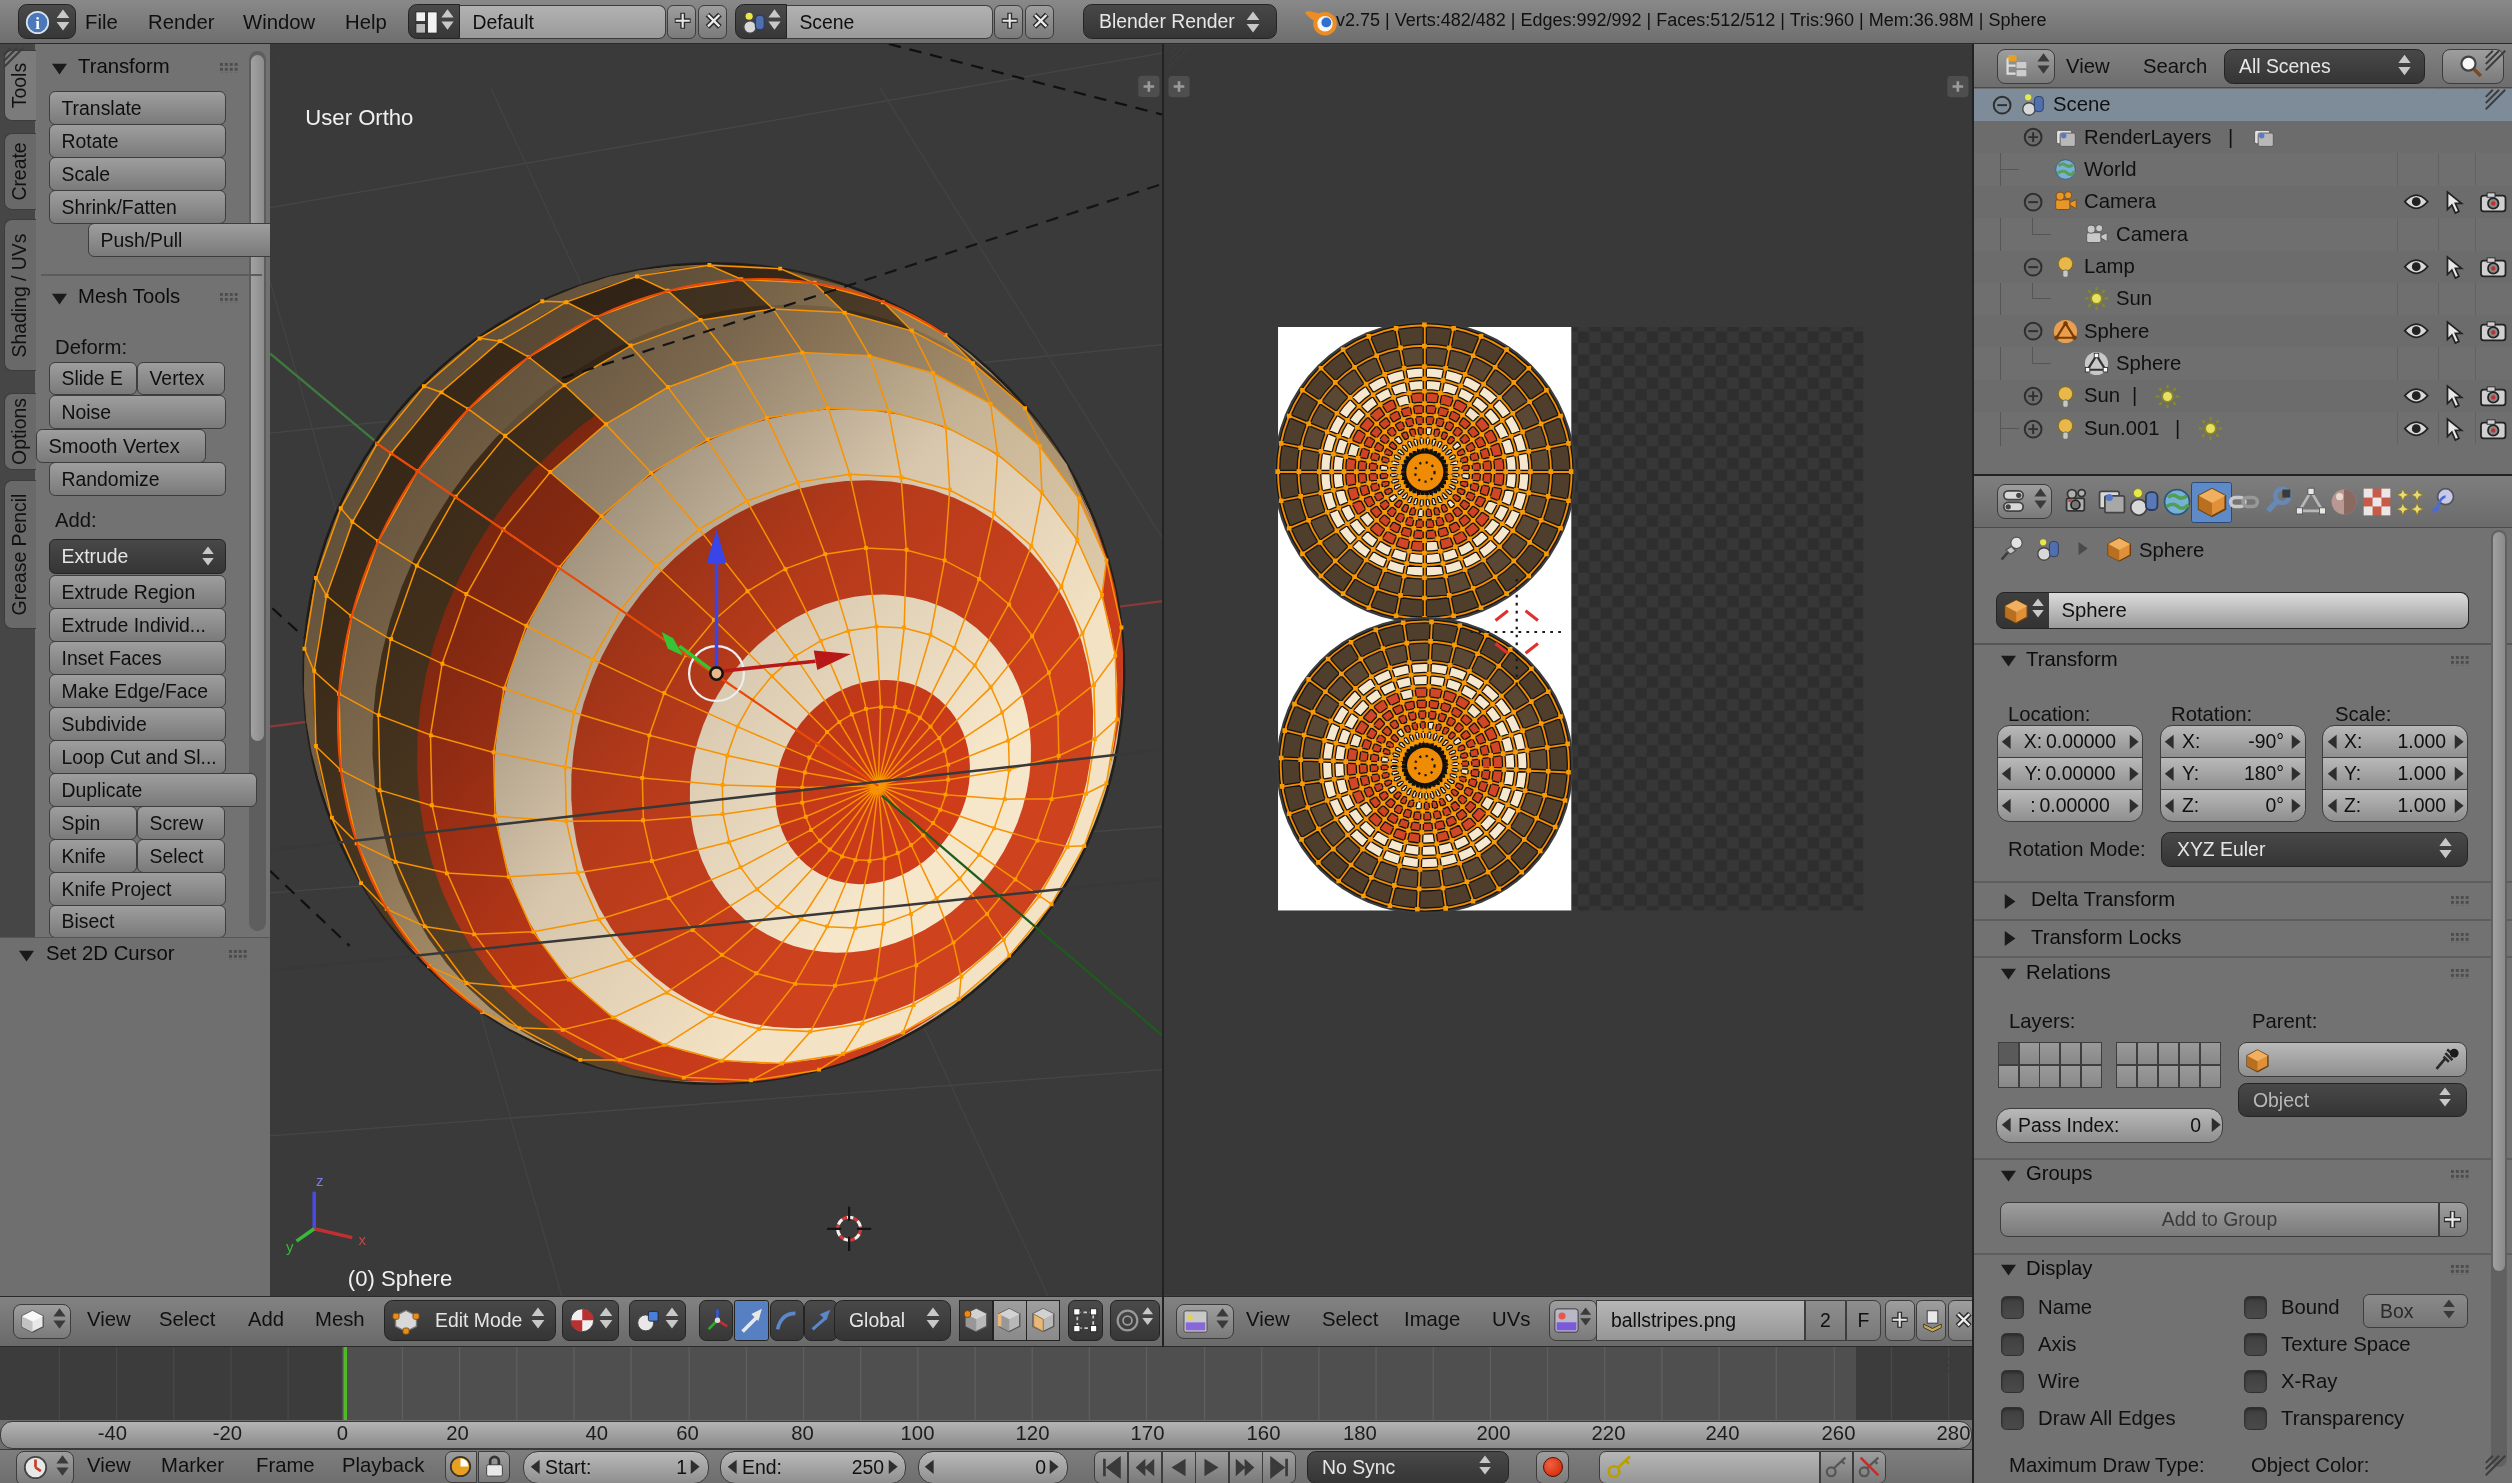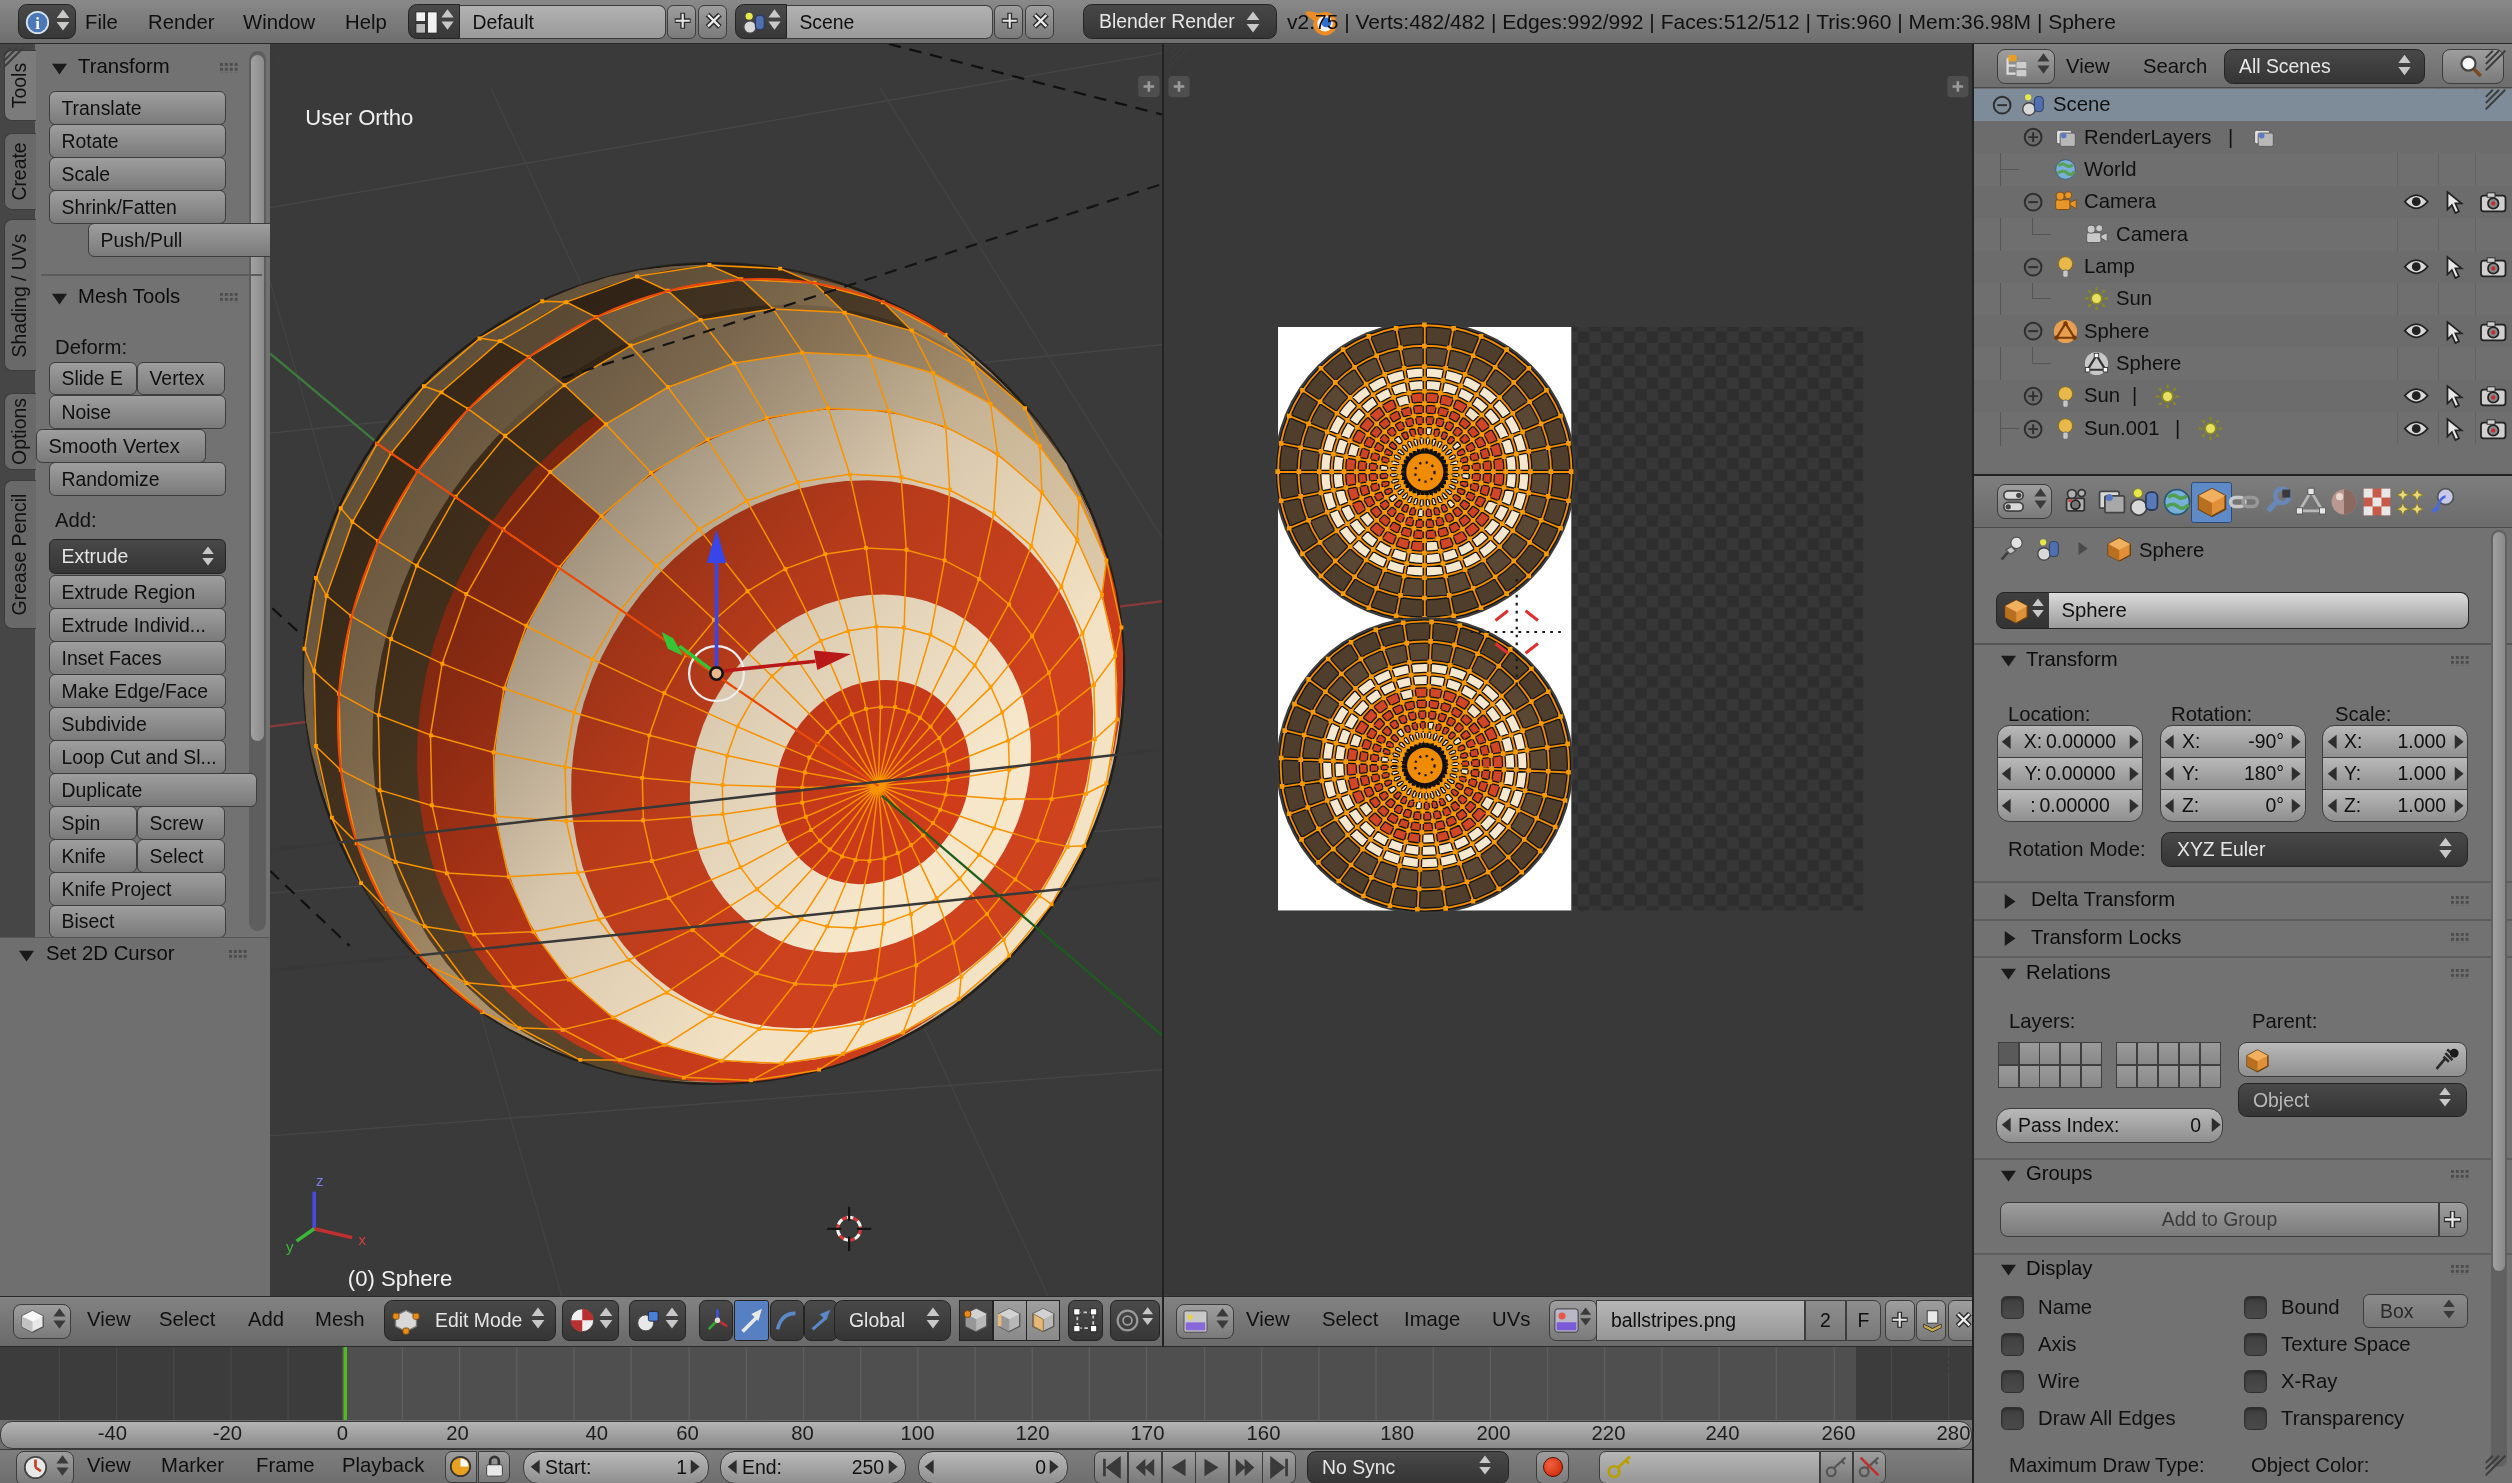--- a/index.html
+++ b/index.html
@@ -81,21 +81,21 @@
 <svg class="ab" style="left:1245px;top:9.7px" width="16" height="24" viewBox="0 0 22 34">
     <path d="M11 2 L20 14 L2 14 Z" fill="#c8c8c8"></path>
     <path d="M11 32 L20 20 L2 20 Z" fill="#c8c8c8"></path>
   </svg>
 <svg class="ab" style="left:1304px;top:6.2px" width="35" height="32" viewBox="0 0 40 36">
     <circle cx="24" cy="20" r="13.5" fill="#ec8c22"></circle>
     <path d="M1 7 Q4 5 8 6 L22 9 L13 17 Q6 14 1 7 Z" fill="#ec8c22"></path>
     <circle cx="24" cy="20" r="8.8" fill="#f4f4f4"></circle>
     <circle cx="25.5" cy="18.5" r="5.6" fill="#2f6fd0"></circle>
   </svg>
-<div class="mtxt" style="left:1287px;top:9.7px;font-size:21px">v2.75 | Verts:482/482 | Edges:992/992 | Faces:512/512 | Tris:960 | Mem:36.98M | Sphere</div>
+<div class="mtxt" style="left:1336px;top:9.7px;font-size:18px">v2.75 | Verts:482/482 | Edges:992/992 | Faces:512/512 | Tris:960 | Mem:36.98M | Sphere</div>
 <div class="ab" style="left:0px;top:44px;width:270px;height:1252px;background:#727272"></div>
 <div class="ab" style="left:0px;top:44px;width:35px;height:895px;background:#464646"></div>
 <div class="ab" style="left:3.5px;top:50px;width:32px;height:71px;background:#7b7b7b;border:0.9px solid #3c3c3c;border-right:none;border-radius:8px 0 0 8px;"></div>
 <div class="ab" style="left:3.5px;top:50px;width:32px;height:71px;display:flex;align-items:center;justify-content:center">
     <span style="transform:rotate(-90deg);white-space:nowrap;font-size:19.4px;color:#111">Tools</span>
   </div>
 <div class="ab" style="left:3.5px;top:133px;width:32px;height:77px;background:#696969;border:0.9px solid #3c3c3c;border-right:none;border-radius:8px 0 0 8px;"></div>
 <div class="ab" style="left:3.5px;top:133px;width:32px;height:77px;display:flex;align-items:center;justify-content:center">
     <span style="transform:rotate(-90deg);white-space:nowrap;font-size:19.4px;color:#111">Create</span>
   </div>
@@ -1190,21 +1190,21 @@
 <div class="ab" style="left:192px;top:1422px;width:71px;text-align:center;font-size:20.3px;color:#1c1c1c">-20</div>
 <div class="ab" style="left:307px;top:1422px;width:71px;text-align:center;font-size:20.3px;color:#1c1c1c">0</div>
 <div class="ab" style="left:422px;top:1422px;width:71px;text-align:center;font-size:20.3px;color:#1c1c1c">20</div>
 <div class="ab" style="left:537px;top:1422px;width:71px;text-align:right;font-size:20.3px;color:#1c1c1c">40</div>
 <div class="ab" style="left:652px;top:1422px;width:71px;text-align:center;font-size:20.3px;color:#1c1c1c">60</div>
 <div class="ab" style="left:767px;top:1422px;width:71px;text-align:center;font-size:20.3px;color:#1c1c1c">80</div>
 <div class="ab" style="left:882px;top:1422px;width:71px;text-align:center;font-size:20.3px;color:#1c1c1c">100</div>
 <div class="ab" style="left:997px;top:1422px;width:71px;text-align:center;font-size:20.3px;color:#1c1c1c">120</div>
 <div class="ab" style="left:1112px;top:1422px;width:71px;text-align:center;font-size:20.3px;color:#1c1c1c">170</div>
 <div class="ab" style="left:1228px;top:1422px;width:71px;text-align:center;font-size:20.3px;color:#1c1c1c">160</div>
-<div class="ab" style="left:1343px;top:1422px;width:71px;text-align:right;font-size:20.3px;color:#1c1c1c">180</div>
+<div class="ab" style="left:1343px;top:1422px;width:71px;text-align:left;font-size:20.3px;color:#1c1c1c">180</div>
 <div class="ab" style="left:1458px;top:1422px;width:71px;text-align:center;font-size:20.3px;color:#1c1c1c">200</div>
 <div class="ab" style="left:1573px;top:1422px;width:71px;text-align:center;font-size:20.3px;color:#1c1c1c">220</div>
 <div class="ab" style="left:1687px;top:1422px;width:71px;text-align:center;font-size:20.3px;color:#1c1c1c">240</div>
 <div class="ab" style="left:1803px;top:1422px;width:71px;text-align:center;font-size:20.3px;color:#1c1c1c">260</div>
 <div class="ab" style="left:1918px;top:1422px;width:71px;text-align:center;font-size:20.3px;color:#1c1c1c">280</div>
 <div class="ab" style="left:0px;top:1449px;width:1972px;height:34px;background:linear-gradient(#7e7e7e,#6e6e6e);border-top:1.8px solid #3a3a3a"></div>
 <div class="btn" style="left:16px;top:1451px;width:58px;height:35px;font-size:19.4px;border-radius:8px"></div>
 <svg class="ab" style="left:23px;top:1455px" width="25" height="25" viewBox="0 0 28 28">
     <circle cx="14" cy="14" r="12" fill="#e8e8e8" stroke="#444" stroke-width="2"></circle>
     <path d="M14 14 L14 5 M14 14 L20 18" stroke="#c04028" stroke-width="3"></path>

